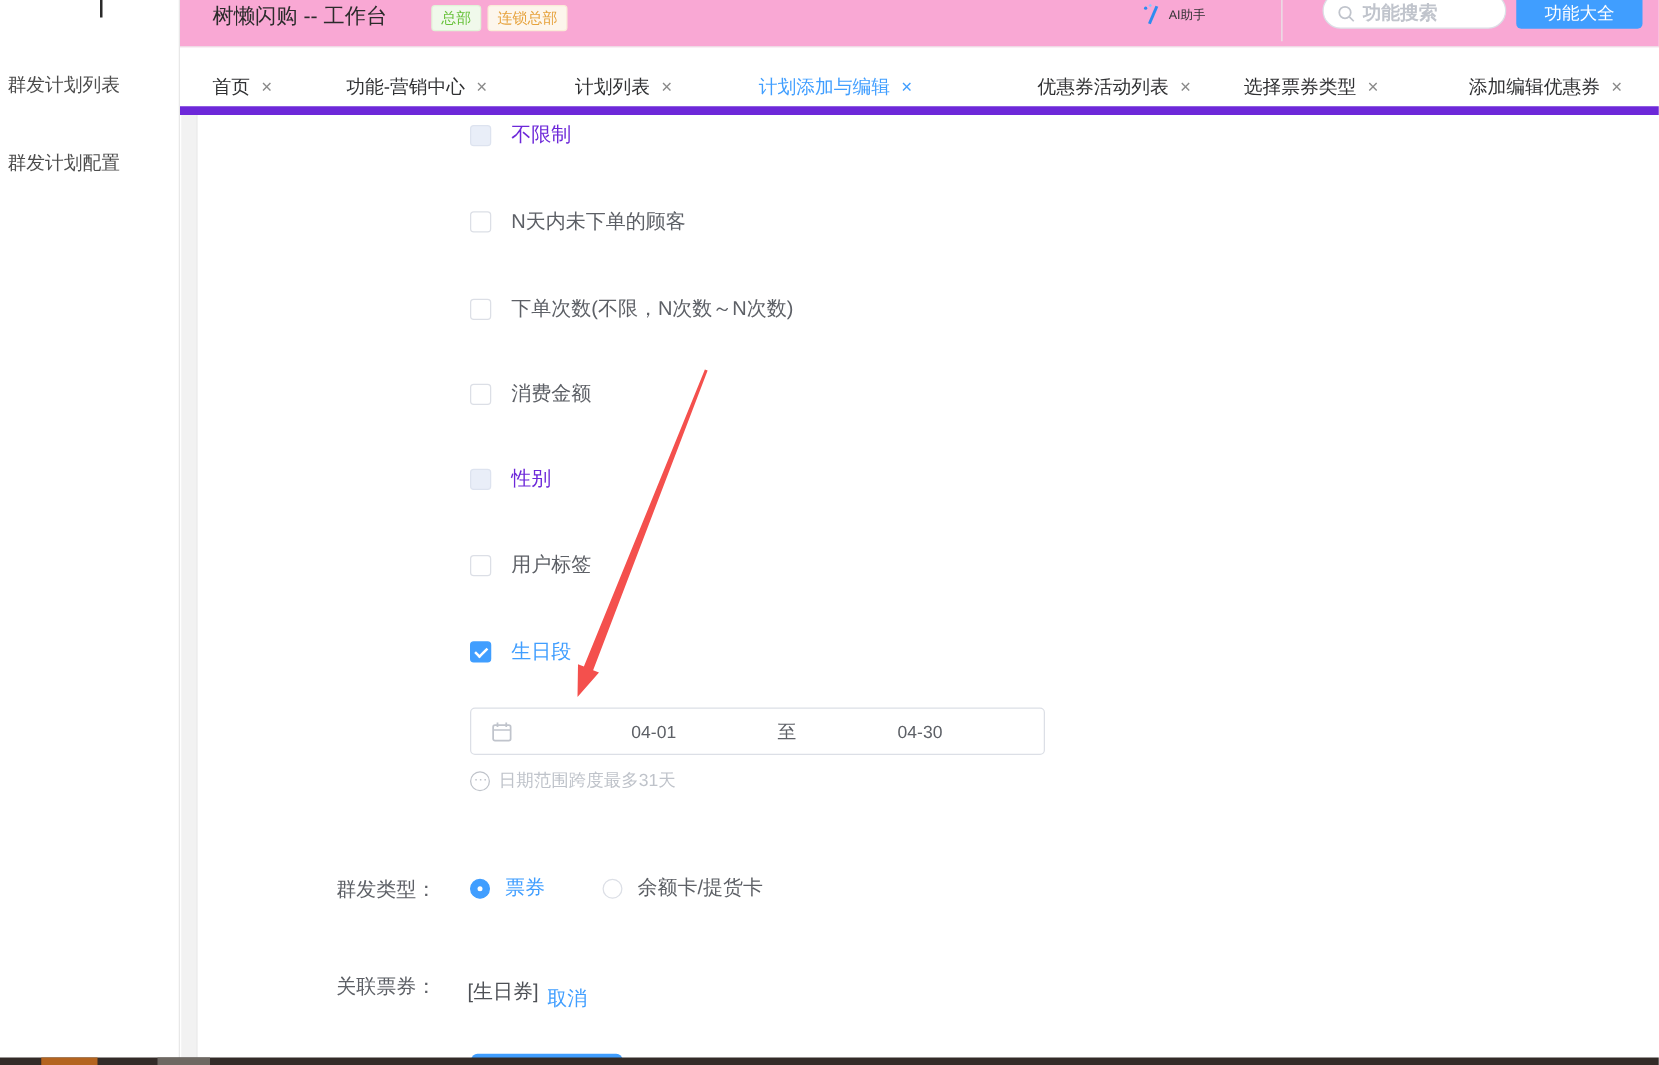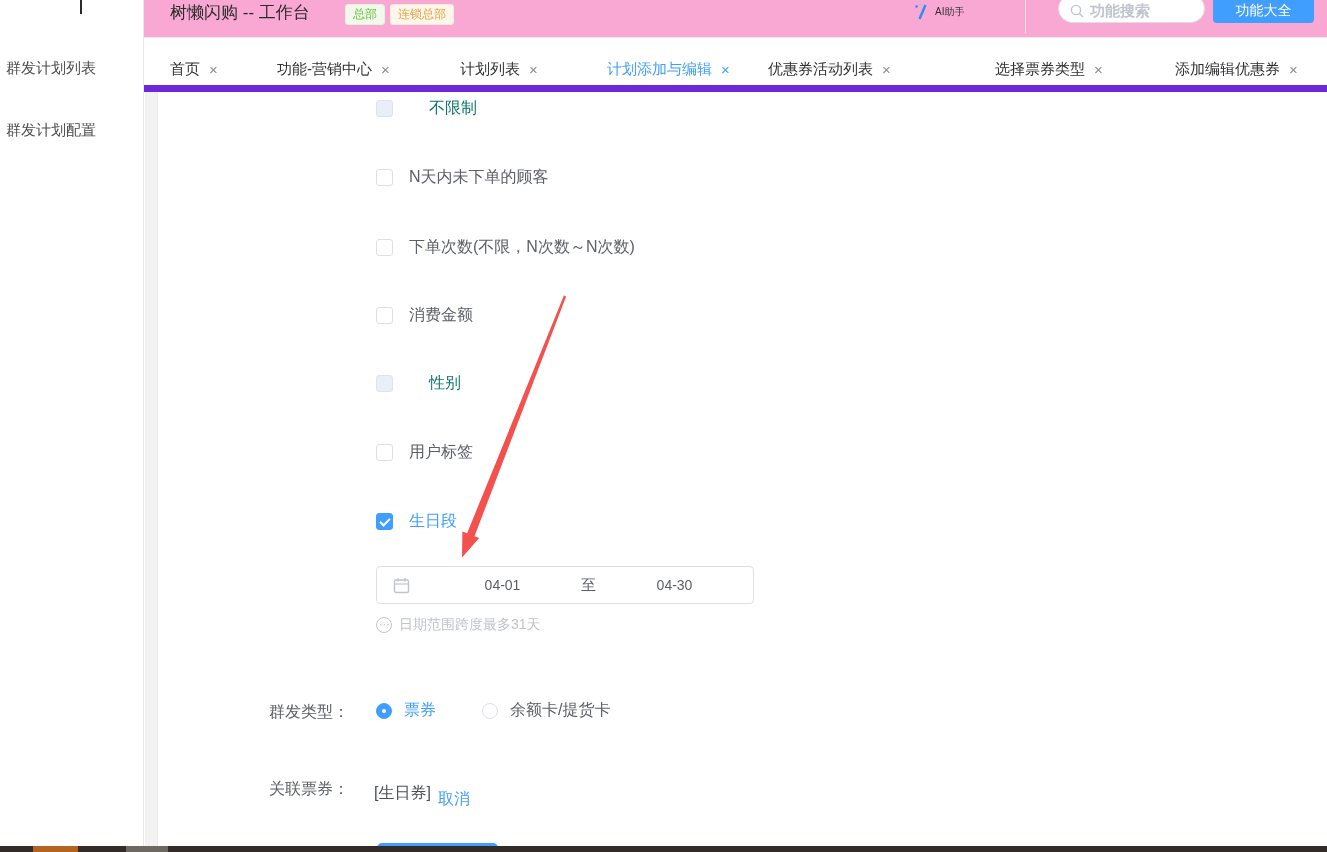--- a/index.html
+++ b/index.html
@@ -38,24 +38,24 @@
 
   
   #content { left:158px; top:92px; width:1169px; height:760px; background:#fff; z-index:2; }
   .cb-row { position:absolute; left:218px; display:flex; align-items:center; gap:16px; height:24px; cursor:pointer; }
   .cb { width:17px; height:17px; border-radius:3px; border:1px solid #dcdfe6; background:#fff; flex:0 0 auto; position:relative; }
   .cb-row.disabled .cb { background:#e9eef8; border-color:#dde3ef; }
   .cb-row.checked .cb { background:#409eff; border-color:#409eff; }
   .cb-row.checked .cb::after { content:""; position:absolute; left:5px; top:2px; width:4px; height:8px;
     border:solid #fff; border-width:0 2px 2px 0; transform:rotate(45deg); }
   .cb-label { font-size:16px; color:#5d6066; white-space:nowrap; }
-  .cb-row.disabled .cb-label { color:#0f766e;margin-left:20px; }
+  .cb-row.disabled .cb-label { color:#6d28d9; }
   .cb-row.checked .cb-label { color:#409eff; }
 
-  #date-range { left:218px; top:474px; width:378px; height:38px; border:1px solid #dcdfe6; border-radius:4px;
+  #date-range { left:218px; top:474px; width:460px; height:38px; border:1px solid #dcdfe6; border-radius:4px;
     display:flex; align-items:center; background:#fff; }
   #date-range .cal { margin:0 14px 0 16px; flex:0 0 auto; }
   .date-val { flex:1; text-align:center; font-size:14px; color:#5d6066; border:none; outline:none; background:transparent; }
   #range-sep { flex:0 0 auto; font-size:15px; color:#5d6066; }
 
   #range-hint { left:218px; top:524px; display:flex; align-items:center; gap:7px; color:#bfc3ca; font-size:14px; }
   #hint-icon { width:16px; height:16px; border:1px solid #bfc3ca; border-radius:50%; font-size:11px; line-height:12px;
     text-align:center; letter-spacing:-1px; color:#bfc3ca; }
 
   .form-label { position:absolute; left:111px; font-size:16px; color:#5d6066; white-space:nowrap; }
@@ -120,21 +120,21 @@
       <span class="x">×</span>
     </div>
   <div class="tab" style="left:316px">
       <span>计划列表</span>
       <span class="x">×</span>
     </div>
   <div class="tab active" style="left:463px">
       <span>计划添加与编辑</span>
       <span class="x">×</span>
     </div>
-  <div class="tab" style="left:624px">
+  <div class="tab" style="left:686px">
       <span>优惠券活动列表</span>
       <span class="x">×</span>
     </div>
   <div class="tab" style="left:851px">
       <span>选择票券类型</span>
       <span class="x">×</span>
     </div>
   <div class="tab" style="left:1031px">
       <span>添加编辑优惠券</span>
       <span class="x">×</span>

